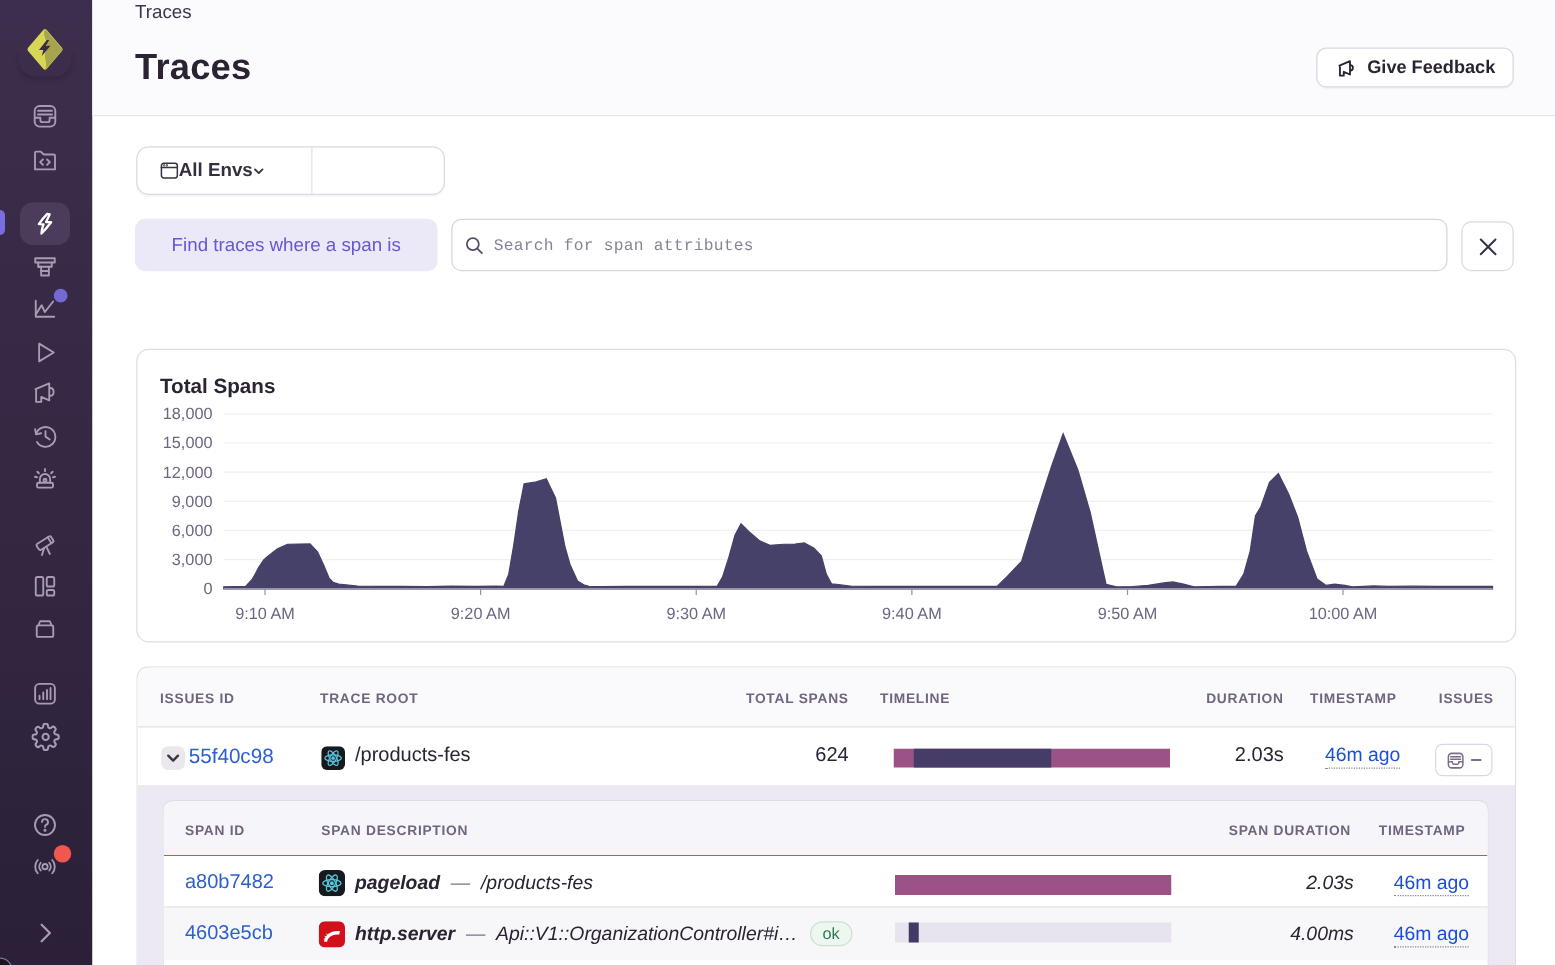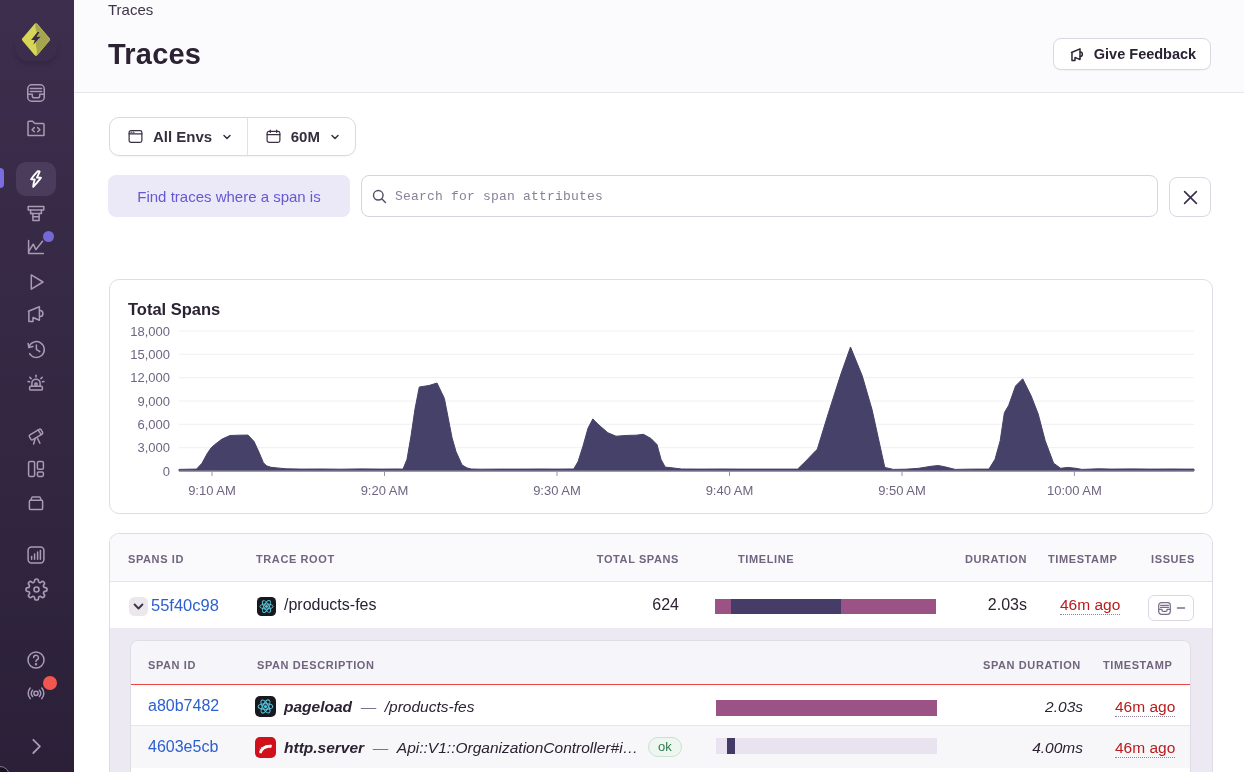--- a/index.html
+++ b/index.html
@@ -29,21 +29,21 @@
 #crumb { position:absolute; left:34px; top:1px; font-size:15px; color:#3d3549; }
 #h1 { position:absolute; left:34px; top:38px; font-size:29px; font-weight:bold; color:#2b2233; letter-spacing:0.2px; }
 #feedback { position:absolute; left:979px; top:38px; width:158px; height:32px;
   background:#fff; border:1px solid #dcd8e3; border-radius:8px;
   display:flex; align-items:center; justify-content:center; gap:7px;
   font-size:14.5px; font-weight:bold; color:#2b2233;
   box-shadow:0 1px 1px rgba(40,30,60,0.04); }
 #pagefilter { position:absolute; left:35px; top:117px; width:247px; height:39px;
   border:1px solid #dcd8e3; border-radius:10px; background:#fff;
   display:flex; align-items:center; box-shadow:0 1px 1px rgba(40,30,60,0.04); }
-.pfseg { display:flex; align-items:center; gap:10px; padding-left:18px; height:100%; }
+.pfseg { display:flex; align-items:center; padding-left:18px; height:100%; }
 .pfseg.s1 { width:138.5px; } .pfseg.s2 { width:108.5px; }
 .pfsep { width:1px; height:37px; background:#e3dfe8; }
 .pftxt { font-size:15px; font-weight:bold; color:#352e3f; }
 .chev { width:10px; height:10px; }
 
 #findpill { position:absolute; left:34px; top:175px; width:242px; height:42px;
   background:#ebe8f8; border-radius:8px; display:flex; align-items:center; justify-content:center;
   font-size:15px; font-weight:normal; color:#6558d2; }
 #searchbox { position:absolute; left:287px; top:175px; width:797px; height:42px;
   background:#fff; border:1px solid #d8d3de; border-radius:8px;
@@ -67,21 +67,21 @@
 
 #tablecard { position:absolute; left:35px; top:533px; width:1104px; height:239px;
   border:1px solid #e0dce5; border-radius:10px 10px 0 0; border-bottom:none; background:#fff; overflow:hidden; }
 .thead { position:absolute; left:0; top:0; width:1104px; height:48px; background:#faf9fb;
   border-bottom:1px solid #e4e1e8; }
 .th { position:absolute; top:19px; font-size:11px; font-weight:bold; color:#71647f; letter-spacing:0.6px; }
 .cellgrey { color:#80708f; }
 a.lnk { color:#2d60cf; text-decoration:none; }
 .rowtxt { font-size:16px; color:#2b2233; letter-spacing:0px; }
 .srow .rowtxt { font-size:15.5px;font-style:italic; }
-.ts { font-size:15.5px; color:#b91c1c; border-bottom:1px dotted #8d8598; padding-bottom:0px; }
+.ts { font-size:15.5px; color:#1d4ed8; border-bottom:1px dotted #8d8598; padding-bottom:0px; }
 #expanded { position:absolute; left:0; top:94px; width:1104px; height:145px; background:#ece9f2; }
 #nested { position:absolute; left:20px; top:12px; width:1061px; height:132px;
   background:#fff; border:1px solid #e0dce5; border-radius:8px 8px 0 0; border-bottom:none; }
 #nestedhead { position:absolute; left:0; top:0; width:1059px; height:44px; background:#f6f5f9;
   border-bottom:1px solid #ef4444; border-radius:8px 8px 0 0; }
 .okpill { display:inline-block; background:#eef6f0; color:#2e7b51; font-size:13px; font-weight:normal;
   border-radius:20px; padding:1px 9px 2px; border:1px solid #cbe0d2; line-height:15px; }
 #row1 { position:absolute; left:0; top:0; width:1104px; height:98px; }
 #chevbtn { position:absolute; left:18.5px; top:62.5px; width:19px; height:19px; background:#eae8ec;
   border-radius:5.5px; display:flex; align-items:center; justify-content:center; }
@@ -250,32 +250,20 @@
             <line x1="1.2" y1="5.3" x2="14.8" y2="5.3"></line>
             <circle cx="3.6" cy="3.6" r="0.3"></circle>
             <circle cx="5.9" cy="3.6" r="0.3"></circle>
           </svg>
         <span class="pftxt">All Envs</span>
         <svg class="chev" viewBox="0 0 10 10" fill="none" stroke="#3a3144" stroke-width="1.5" stroke-linecap="round" stroke-linejoin="round">
             <path d="M2 3.5 L5 6.5 L8 3.5"></path>
           </svg>
       </div>
       <div class="pfsep"></div>
-      <div class="pfseg s2">
-        <svg width="15" height="15" viewBox="0 0 16 16" fill="none" stroke="#3a3144" stroke-width="1.3" stroke-linecap="round" stroke-linejoin="round">
-            <rect x="1.2" y="2.6" width="13.6" height="11.6" rx="2"></rect>
-            <line x1="1.2" y1="6" x2="14.8" y2="6"></line>
-            <line x1="4.6" y1="1.2" x2="4.6" y2="3.6"></line>
-            <line x1="11.4" y1="1.2" x2="11.4" y2="3.6"></line>
-          </svg>
-        <span class="pftxt">60M</span>
-        <svg class="chev" viewBox="0 0 10 10" fill="none" stroke="#3a3144" stroke-width="1.5" stroke-linecap="round" stroke-linejoin="round">
-            <path d="M2 3.5 L5 6.5 L8 3.5"></path>
-          </svg>
-      </div>
     </div>
     <div id="findpill">Find traces where a span is</div>
     <div id="searchbox">
       <svg width="15" height="15" viewBox="0 0 16 16" fill="none" stroke="#554b66" stroke-width="1.5" stroke-linecap="round">
           <circle cx="6.7" cy="6.7" r="5.1"></circle>
           <line x1="10.6" y1="10.6" x2="14.4" y2="14.4"></line>
         </svg>
       <span class="ph">Search for span attributes</span>
     </div>
     <div id="xbtn">
@@ -318,24 +306,24 @@
           <text x="274.5" y="215">9:20 AM</text>
           <text x="447" y="215">9:30 AM</text>
           <text x="619.5" y="215">9:40 AM</text>
           <text x="792" y="215">9:50 AM</text>
           <text x="964.4" y="215">10:00 AM</text>
         </g>
       </svg>
     </div>
     <div id="tablecard">
       <div class="thead">
-        <div class="th" style="left:18px">SPANS ID</div>
+        <div class="th" style="left:18px">ISSUES ID</div>
         <div class="th" style="left:146px">TRACE ROOT</div>
         <div class="th" style="left:469px;width:100px;text-align:right">TOTAL SPANS</div>
-        <div class="th" style="left:628px">TIMELINE</div>
+        <div class="th" style="left:594px">TIMELINE</div>
         <div class="th" style="left:817px;width:100px;text-align:right">DURATION</div>
         <div class="th" style="left:938px">TIMESTAMP</div>
         <div class="th" style="left:985px;width:100px;text-align:right">ISSUES</div>
       </div>
       <div id="row1">
         <div id="chevbtn">
             <svg width="13" height="13" viewBox="0 0 10 10" fill="none" stroke="#3d3549" stroke-width="1.5" stroke-linecap="round" stroke-linejoin="round">
               <path d="M2 3.5 L5 6.5 L8 3.5"></path>
             </svg>
           </div>

